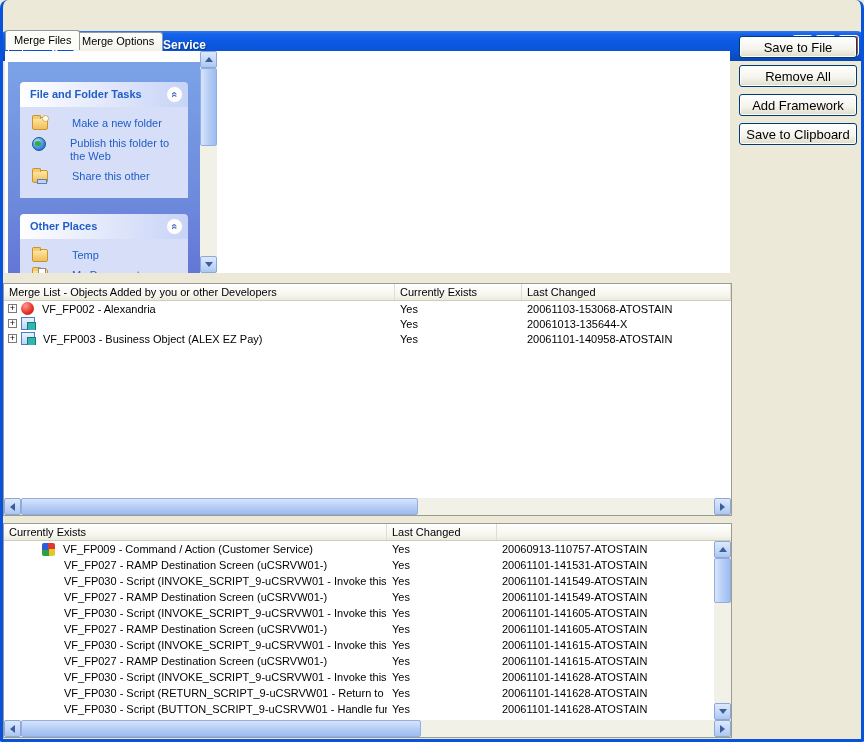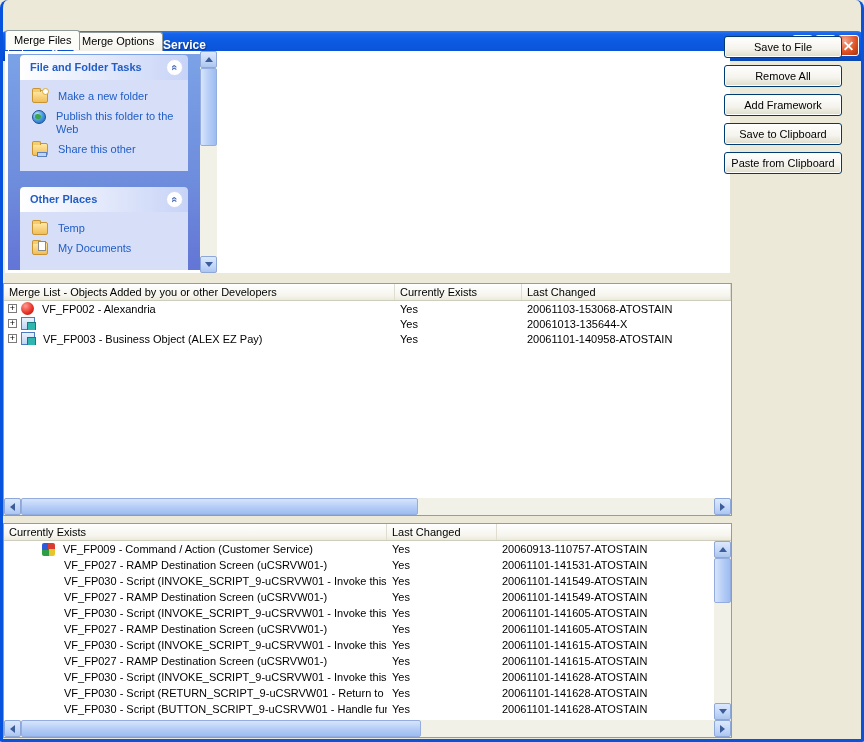--- a/index.html
+++ b/index.html
@@ -29,31 +29,31 @@
   .cap-close::after{transform:rotate(-45deg)}
 
   
   .tab{position:absolute;height:20px;border:1px solid #919B9C;border-bottom:none;
     border-radius:3px 3px 0 0;text-align:center;line-height:19px;padding:0 8px;white-space:nowrap}
   .tab-active{left:2px;top:30px;background:#FCFCF9;z-index:2}
   .tab-inactive{left:70px;top:32px;height:32px;background:linear-gradient(180deg,#FEFEFE,#E9E7D8);line-height:17px}
 
   
   .top-pane{position:absolute;left:2px;top:51px;width:725px;height:222px;background:#fff;overflow:hidden}
-  .task-panel{position:absolute;left:3px;top:3px;width:192px;height:216px;overflow:hidden;
-    background:linear-gradient(180deg,#7BA2E7 0%,#6E8CDC 60%,#6375D6 100%);padding:1px 12px 0 12px}
+  .task-panel{position:absolute;left:3px;top:11px;width:192px;height:216px;overflow:hidden;
+    background:linear-gradient(180deg,#7BA2E7 0%,#6E8CDC 60%,#6375D6 100%);padding:20px 12px 0 12px}
   .tp-section{margin-bottom:16px}
   .tp-header{position:relative;height:25px;border-radius:4px 4px 0 0;
     background:linear-gradient(90deg,#FFFFFF 0%,#C7D3F7 100%);
     color:#215DC6;font-weight:bold;line-height:25px;padding-left:10px;cursor:pointer}
   .chev{position:absolute;right:5px;top:4px;width:17px;height:17px;border-radius:50%;
     background:#fff;border:1px solid #CFD8F2;color:#4D6FB8;text-align:center}
   .chev::before{content:"\00AB";display:block;font-weight:bold;font-size:11px;line-height:15px;transform:rotate(90deg)}
   .tp-body{background:#D6DFF7;padding:10px 4px 8px 12px}
-  .tp-item{display:flex;gap:10px;margin-bottom:7px;cursor:pointer}
+  .tp-item{display:flex;gap:24px;margin-bottom:7px;cursor:pointer}
   .tp-label{color:#215DC6;max-width:118px;line-height:13px}
 
   .ti{width:16px;height:13px;position:relative;flex:0 0 auto;margin-top:0}
   .ti-folder,.ti-folder-new,.ti-folder-share,.ti-documents{
     background:linear-gradient(180deg,#FFE9A6,#F0BE5A);border:1px solid #C89432;border-radius:2px}
   .ti-folder::before,.ti-folder-new::before,.ti-folder-share::before,.ti-documents::before{
     content:"";position:absolute;top:-3px;left:-1px;width:7px;height:3px;background:#F5CD6E;
     border:1px solid #C89432;border-bottom:none;border-radius:2px 2px 0 0}
   .ti-folder-new::after{content:"";position:absolute;right:-2px;top:-3px;width:5px;height:5px;
     background:#fff;border-radius:50%;border:1px solid #D8A93C}
@@ -73,23 +73,23 @@
   .sb-thumb{position:absolute;border:1px solid #95ADDE;border-radius:2px;
     background:linear-gradient(90deg,#D7E5FC,#B7CEF6 50%,#9CBCF0)}
   .sb-thumb-h{background:linear-gradient(180deg,#D7E5FC,#B7CEF6 50%,#9CBCF0)}
   .arr{width:0;height:0}
   .arr-up{border-left:4px solid transparent;border-right:4px solid transparent;border-bottom:5px solid #3B5D9A}
   .arr-down{border-left:4px solid transparent;border-right:4px solid transparent;border-top:5px solid #3B5D9A}
   .arr-left{border-top:4px solid transparent;border-bottom:4px solid transparent;border-right:5px solid #3B5D9A}
   .arr-right{border-top:4px solid transparent;border-bottom:4px solid transparent;border-left:5px solid #3B5D9A}
 
   
-  .xpbtn{position:absolute;left:721px;width:118px;height:22px;border:1px solid #003C74;border-radius:3px;
+  .xpbtn{position:absolute;left:736px;width:118px;height:22px;border:1px solid #003C74;border-radius:3px;
     background:linear-gradient(180deg,#FFFFFF 0%,#F4F3EC 60%,#DFDCC9 100%);
-    font-family:"Liberation Sans",sans-serif;font-size:11px;color:#000;cursor:pointer;
+    font-family:"Liberation Sans",sans-serif;font-size:13px;color:#000;cursor:pointer;
     box-shadow:inset 0 0 0 1px #fff}
 
   
   .listbox{position:absolute;left:0;width:729px;background:#fff;border:1px solid #9A9B91}
   .list-header{display:grid;height:17px;background:linear-gradient(180deg,#FFFFFF 0%,#F6F5EE 70%,#ECEADC 100%);
     border-bottom:1px solid #CFCDBE}
   .hcell{padding:2px 8px 0 5px;border-right:1px solid #DFDDD0;white-space:nowrap;overflow:hidden;cursor:default}
   .cols-merge{grid-template-columns:391px 127px 1fr}
   .cols-ref{grid-template-columns:383px 110px 1fr}
   .rows-area{position:absolute;left:0;right:0;overflow:hidden;background:#fff}
@@ -184,21 +184,20 @@
       <div class="sb-btn" style="bottom:0;left:0">
           <span class="arr arr-down"></span>
         </div>
     </div>
   </div>
 
   <button class="xpbtn" style="top:36px">Save to File</button>
   <button class="xpbtn" style="top:65px">Remove All</button>
   <button class="xpbtn" style="top:94px">Add Framework</button>
   <button class="xpbtn" style="top:123px">Save to Clipboard</button>
-  <button class="xpbtn" style="top:152px">Paste from Clipboard</button>
 
   <div class="listbox" style="top:283px;height:233px">
     <div class="list-header cols-merge">
       <div class="hcell">Merge List - Objects Added by you or other Developers</div>
       <div class="hcell">Currently Exists</div>
       <div class="hcell">Last Changed</div>
     </div>
     <div class="rows-area" style="top:17px;bottom:17px">
 
         <div class="row mrow cols-merge">

